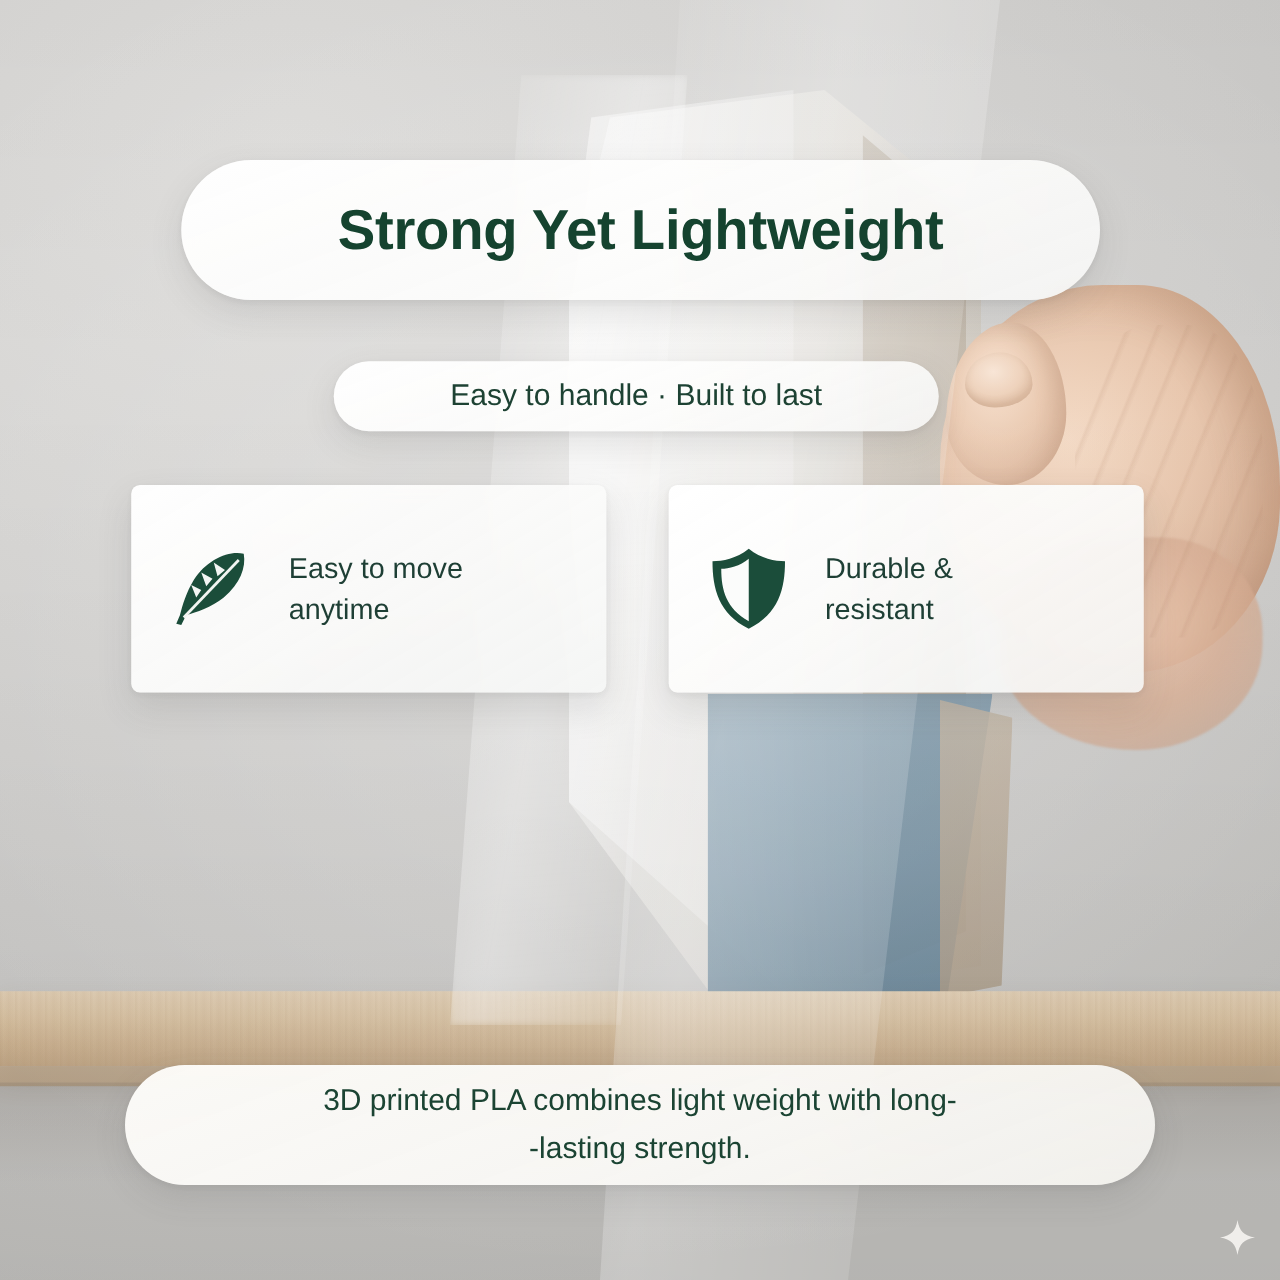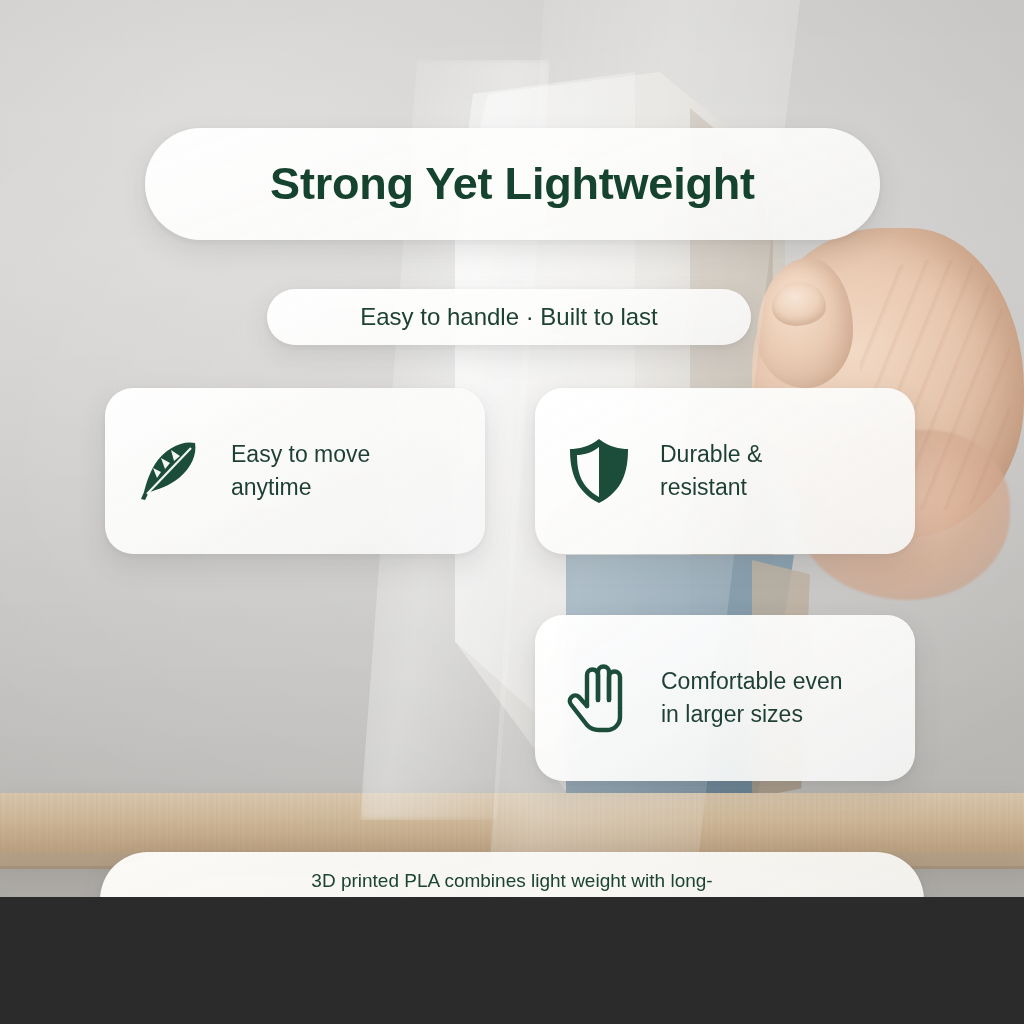--- a/index.html
+++ b/index.html
@@ -3,21 +3,21 @@
 <meta charset="utf-8">
 <style>
   html, body {
     margin: 0;
     padding: 0;
     background: #2b2b2b;
   }
   #stage {
     position: relative;
     width: 1024px;
-    height: 897px;
+    height: 1024px;
     overflow: hidden;
     font-family: "Liberation Sans", sans-serif;
     background: #b91c1c;
   }
 
   
   .bg-wall {
     position: absolute;
     inset: 0;
     background:
@@ -235,21 +235,21 @@
     font-size: 24px;
     font-weight: 400;
     color: #1d4233;
     white-space: nowrap;
   }
 
   .feature-card {
     position: absolute;
     width: 380px;
     height: 166px;
-    border-radius: 28px;
+    border-radius: 7px;
     background: linear-gradient(150deg, rgba(255,255,255,0.97) 0%, rgba(251,251,250,0.94) 50%, rgba(245,246,245,0.90) 100%);
     box-shadow: 0 12px 28px rgba(80,80,80,0.14), 0 2px 6px rgba(80,80,80,0.07);
     display: flex;
     align-items: center;
     padding: 0 26px;
     box-sizing: border-box;
     gap: 22px;
     backdrop-filter: blur(6px);
   }
   #card-0 { left: 105px; top: 388px; }
@@ -277,21 +277,21 @@
   #footer-pill {
     left: 100px;
     top: 852px;
     width: 824px;
     height: 96px;
     border-radius: 48px;
     background: linear-gradient(160deg, rgba(253,252,249,0.97) 0%, rgba(250,249,246,0.95) 55%, rgba(246,245,241,0.92) 100%);
     text-align: center;
   }
   #footer-text {
-    font-size: 19px;
+    font-size: 24px;
     line-height: 38px;
     color: #1b4433;
     white-space: pre-line;
     padding: 0 40px;
   }
 
   
   .sparkle {
     position: absolute;
     left: 975px;
@@ -353,34 +353,20 @@
       <svg width="68" height="70" viewBox="0 0 68 70">
         <path d="M34 3 C24 11 13 13 5 13 C5 35 10 55 34 67 C58 55 63 35 63 13 C55 13 44 11 34 3 Z" fill="#1b4d3a"></path>
         <path d="M34 11 C27 17 18 19 12 19 C12 36 16 51 34 61 Z" fill="#fbfcfb"></path>
       </svg>
     </span>
     <span class="card-label">Durable &amp;
 resistant</span>
   </div>
 
 
-  <div class="feature-card" id="card-3">
-    <span class="card-icon">
-      <svg width="66" height="72" viewBox="0 0 66 72">
-        <g fill="none" stroke="#1b4d3a" stroke-width="4.4" stroke-linecap="round" stroke-linejoin="round">
-          <path d="M20 44 L20 13 a5.5 5.5 0 0 1 11 0 L31 38"></path>
-          <path d="M31 38 L31 10 a5.5 5.5 0 0 1 11 0 L42 38"></path>
-          <path d="M42 38 L42 15 a5.5 5.5 0 0 1 11 0 L53 46"></path>
-          <path d="M20 44 L12 35 a5.5 5.5 0 0 0 -8 7.5 L20 63 a16 16 0 0 0 12 5 l8 0 a13 13 0 0 0 13 -13 L53 46"></path>
-        </g>
-      </svg>
-    </span>
-    <span class="card-label">Comfortable even
-in larger sizes</span>
-  </div>
 
   <div class="pill" id="footer-pill">
     <span id="footer-text">3D printed PLA combines light weight with long-
 -lasting strength.</span>
   </div>
 
   <span class="sparkle">
     <svg width="30" height="30" viewBox="0 0 30 30">
       <path d="M15 1 C16.5 10 20 13.5 29 15 C20 16.5 16.5 20 15 29 C13.5 20 10 16.5 1 15 C10 13.5 13.5 10 15 1 Z" fill="#f3f1ee" opacity="0.95"></path>
     </svg>

